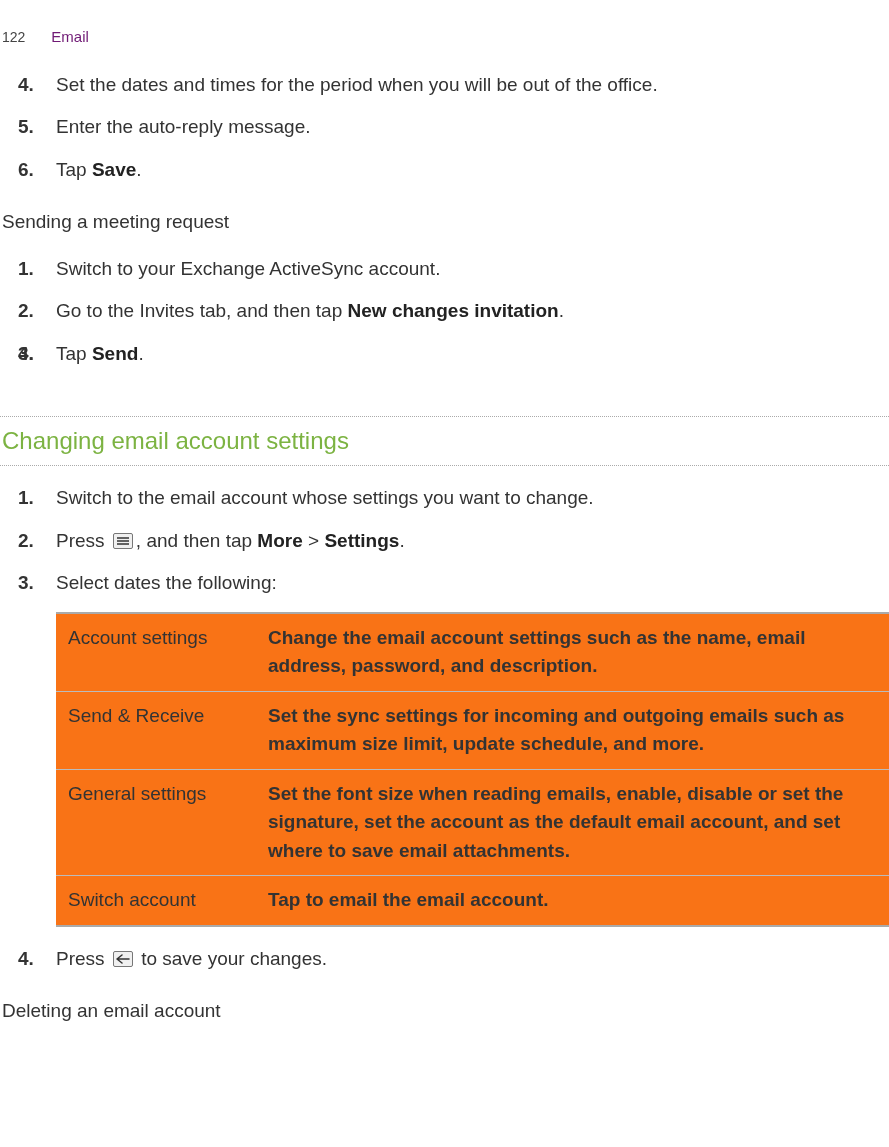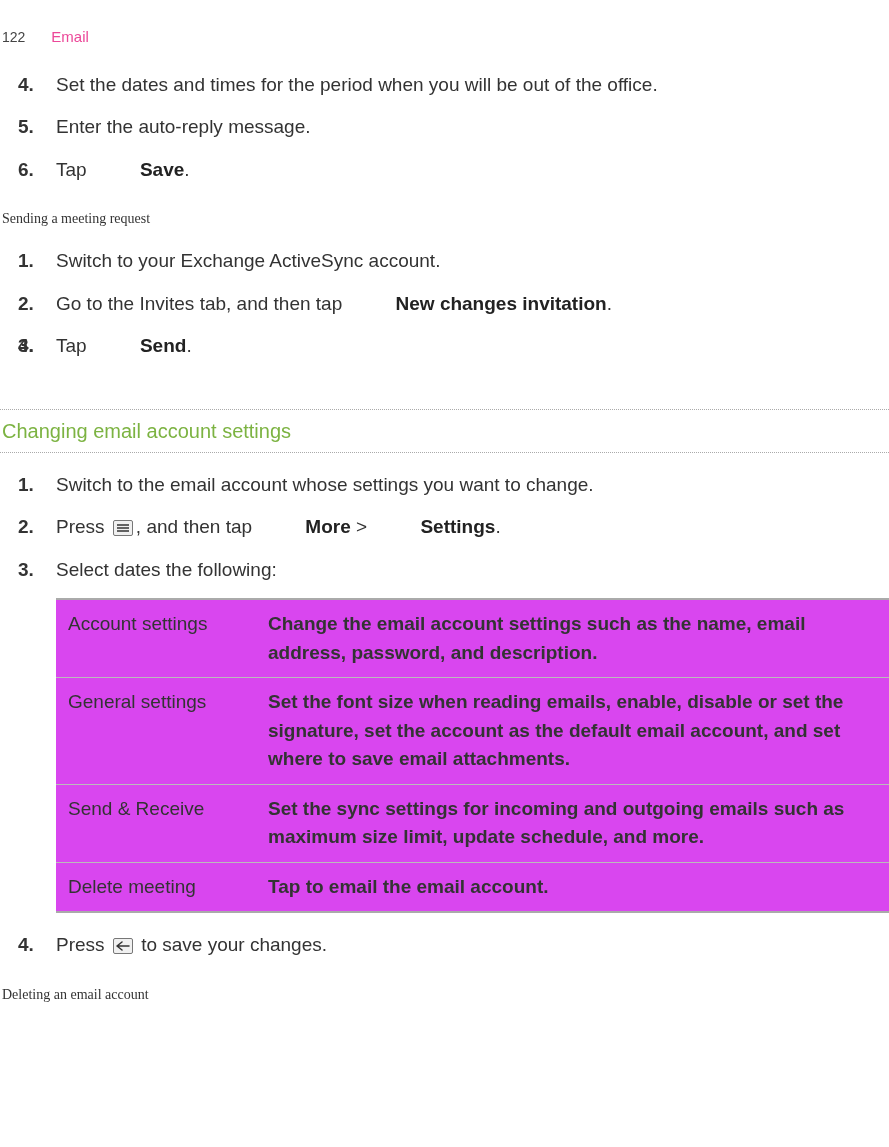--- a/index.html
+++ b/index.html
@@ -24,21 +24,21 @@
       margin-top: 18px;
     }
     .page-num {
       font-size: 14px;
       color: #444;
       font-weight: 400;
       margin-left: 2px;
     }
     .section-name {
       font-size: 15px;
-      color: #ec4899;
+      color: #701a75;
       font-weight: 400;
     }
     ol.num-list {
       list-style: none;
       padding-left: 36px;
       margin: 4px 0 14px 0;
     }
     ol.num-list li {
       position: relative;
       padding-left: 20px;
@@ -50,32 +50,30 @@
       position: absolute;
       left: -18px;
       top: 0;
       font-weight: 600;
       color: #333;
       font-size: 19px;
     }
     ol.num-list li .bold {
       font-weight: 600;
       color: #222;
-      margin-left: 48px;
     }
     .subheading {
-      font-size: 14px;
+      font-size: 19px;
       font-weight: 400;
       color: #333;
       margin: 24px 0 18px 2px;
-      font-family: Liberation Serif, serif;
     }
     .green-heading {
       color: #7cb342;
-      font-size: 20px;
+      font-size: 24px;
       font-weight: 400;
       padding: 6px 2px;
     }
     .dotted-rule {
       border: none;
       border-top: 1px dotted #aaa;
       margin: 0;
     }
     .menu-icon {
       display: inline-flex;
@@ -112,21 +110,21 @@
       height: 10px;
     }
     table.settings-table {
       border-collapse: collapse;
       width: calc(100% - 56px);
       margin: 10px 0 18px 56px;
       border-top: 2px solid #aaa;
       border-bottom: 2px solid #aaa;
     }
     table.settings-table tr {
-      background: #d946ef;
+      background: #f97316;
     }
     table.settings-table td {
       padding: 10px 12px;
       vertical-align: top;
       border-bottom: 1px solid #bbb;
       font-size: 19px;
       font-weight: 700;
     }
     table.settings-table td.label {
       width: 200px;
@@ -207,29 +205,29 @@
   </li>
 </ol>
 
 <table class="settings-table">
   <tbody>
       <tr>
     <td class="label">Account settings</td>
     <td>Change the email account settings such as the name, email address, password, and description.</td>
   </tr>
   <tr>
+    <td class="label">Send &amp; Receive</td>
+    <td>Set the sync settings for incoming and outgoing emails such as maximum size limit, update schedule, and more.</td>
+  </tr>
+  <tr>
     <td class="label">General settings</td>
     <td>Set the font size when reading emails, enable, disable or set the signature, set the account as the default email account, and set where to save email attachments.</td>
   </tr>
   <tr>
-    <td class="label">Send &amp; Receive</td>
-    <td>Set the sync settings for incoming and outgoing emails such as maximum size limit, update schedule, and more.</td>
-  </tr>
-  <tr>
-    <td class="label">Delete meeting</td>
+    <td class="label">Switch account</td>
     <td>Tap to email the email account.</td>
   </tr>
 </tbody>
   </table>
 
 <ol class="num-list">
   <li>
     <span class="num">4.</span>
     <span>Press </span><span class="back-icon">
         <svg viewBox="0 0 14 10">

